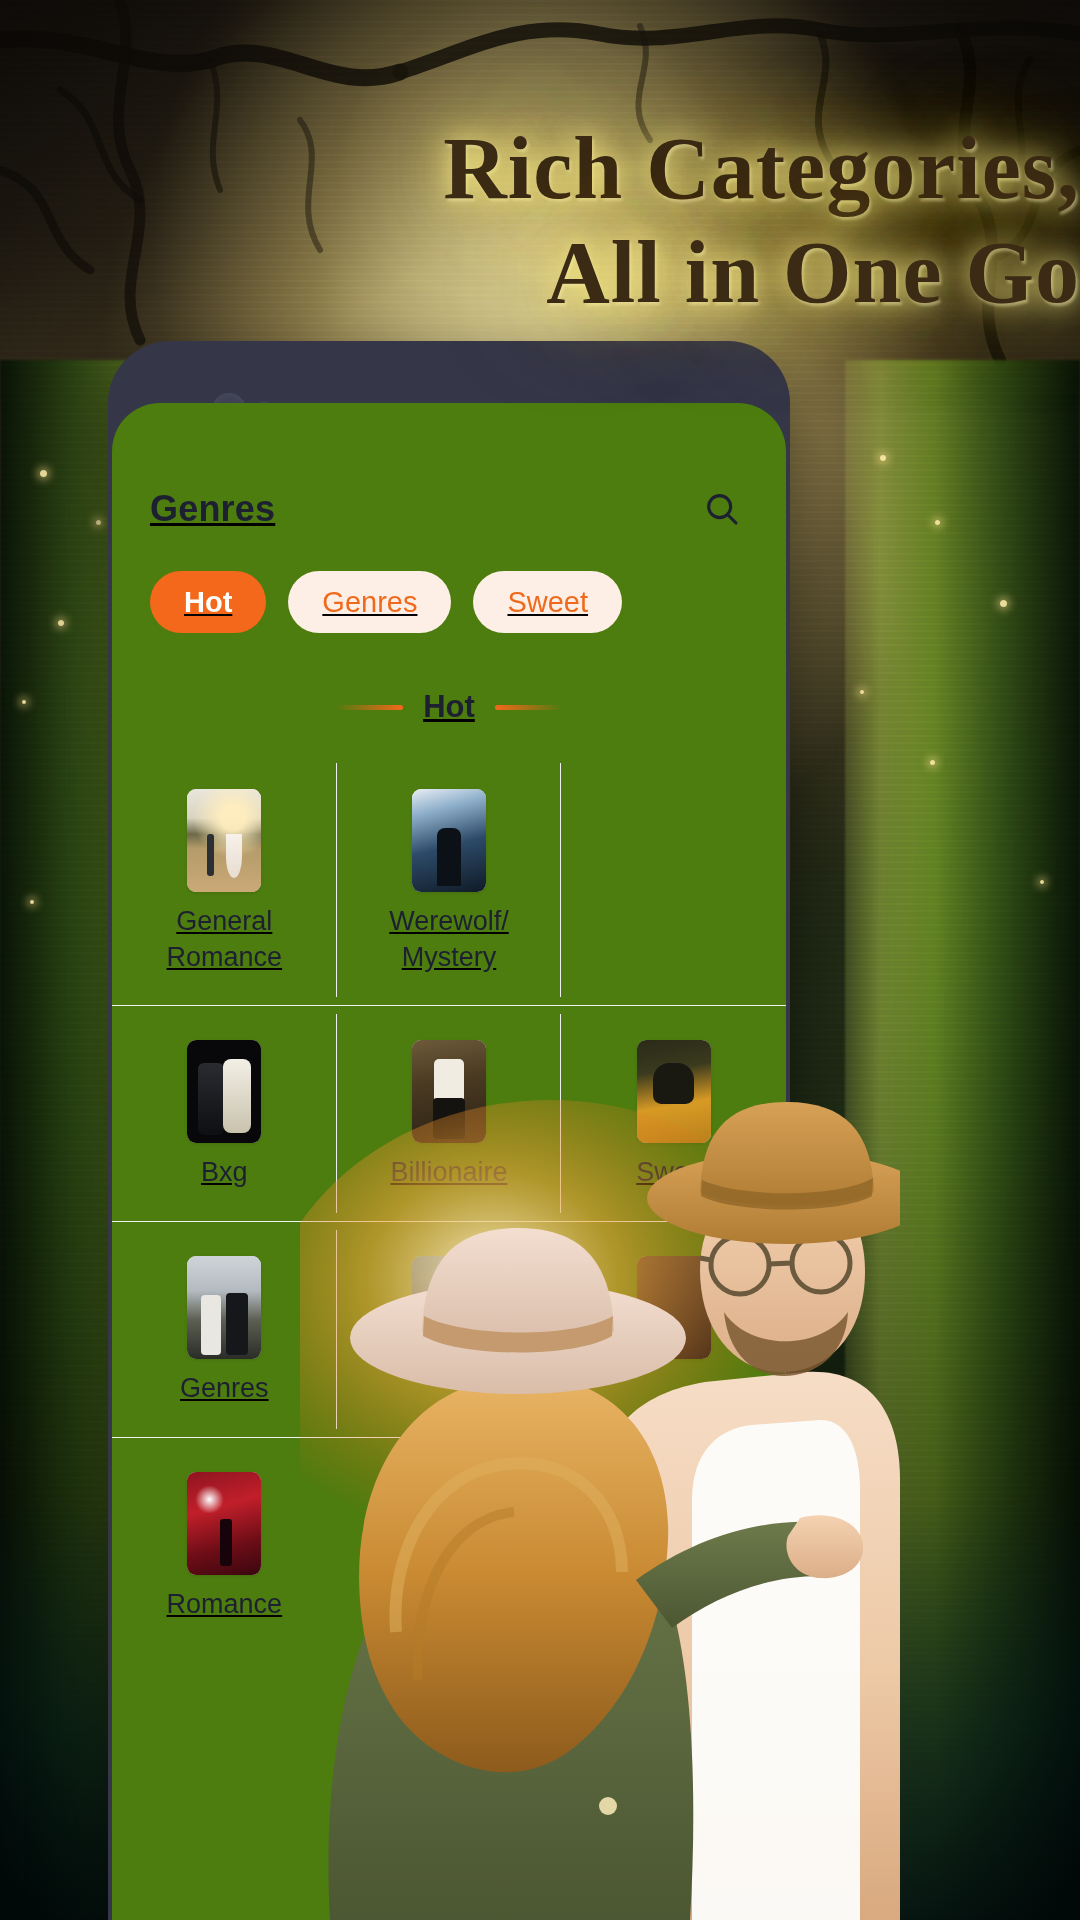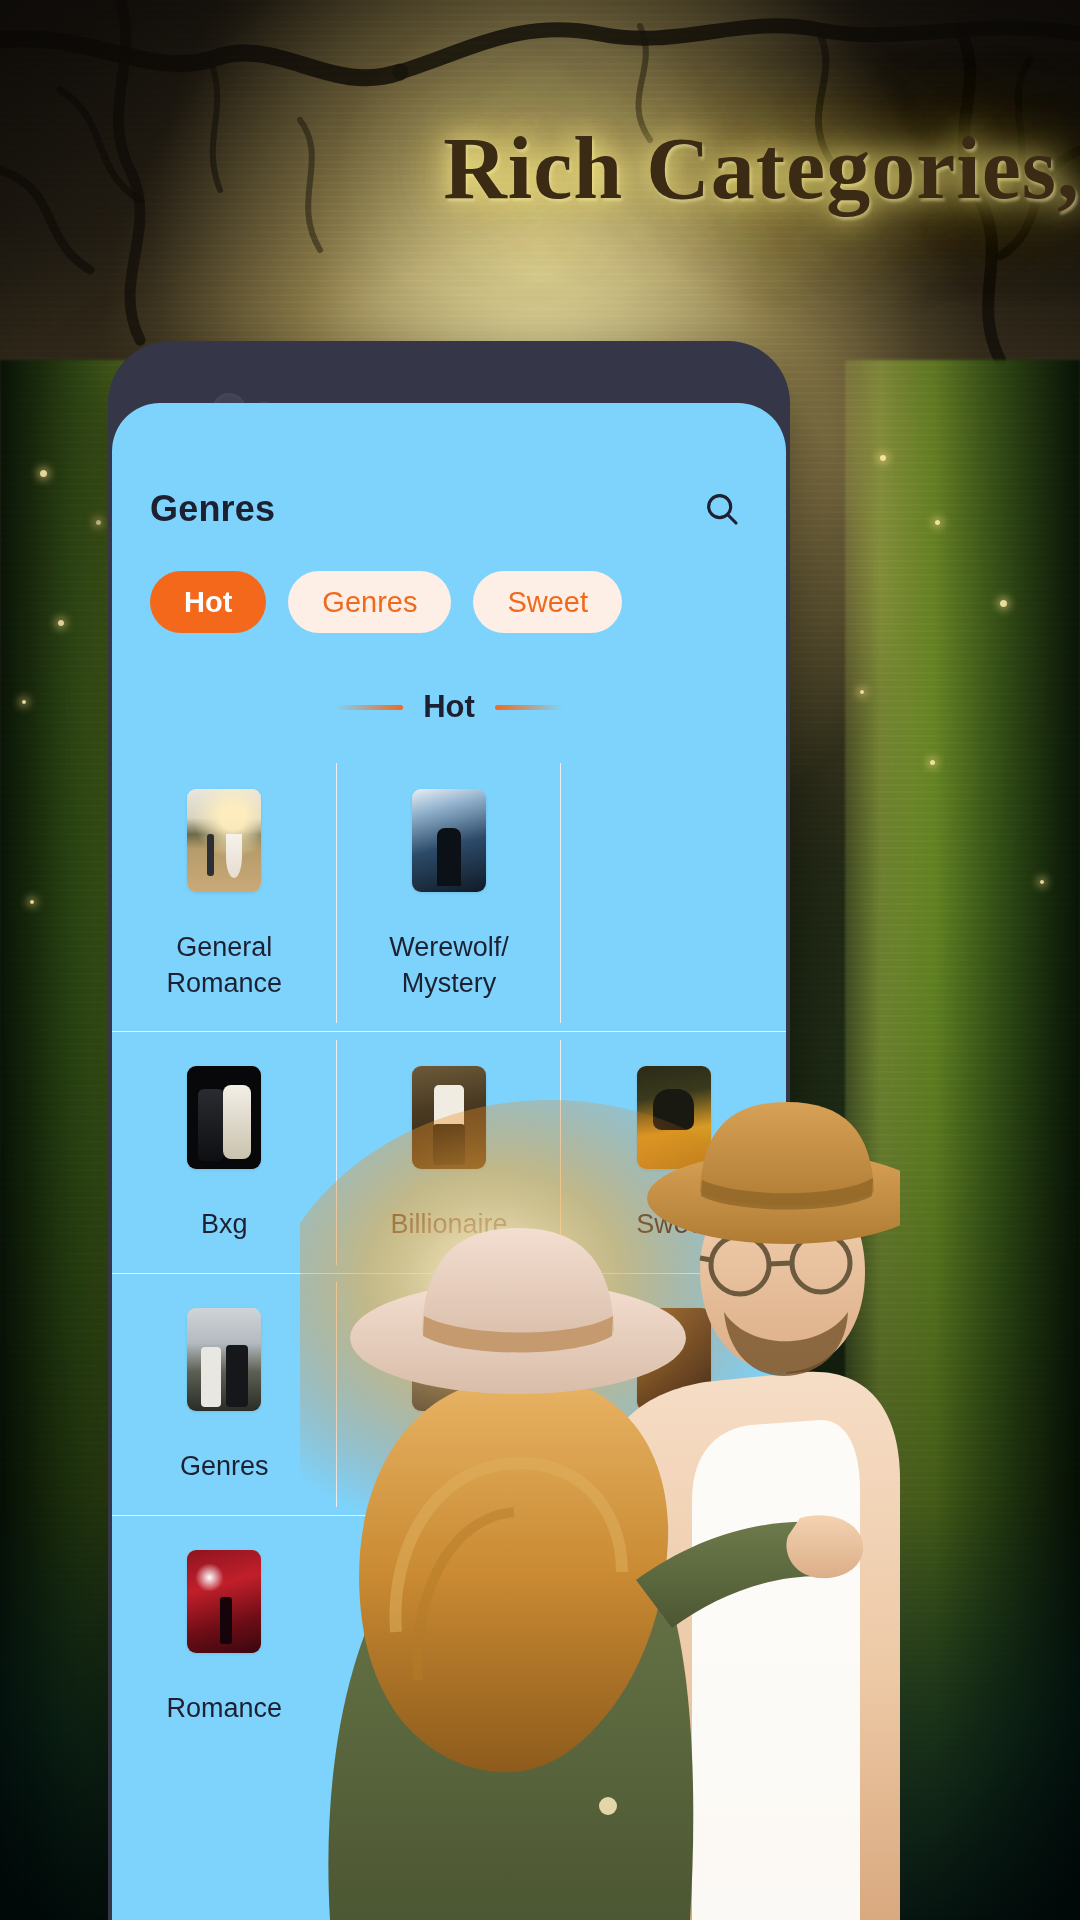--- a/index.html
+++ b/index.html
@@ -83,23 +83,24 @@
     z-index:5;
     overflow:hidden;
   }
   .phone-cam{ position:absolute; top:52px; left:104px; width:34px; height:34px;
     border-radius:50%; background:#3f4154; box-shadow:inset 0 0 6px rgba(255,255,255,.07); }
   .phone-cam2{ position:absolute; top:60px; left:148px; width:16px; height:16px;
     border-radius:50%; background:#3d3f52; }
 
   .screen{
     position:absolute; left:4px; top:62px; right:4px; bottom:0;
-    background:#7dd3fc;
+    background:#4d7c0f;
     border-radius:48px 48px 0 0;
     overflow:hidden;
+    text-decoration:underline;
   }
 
   
   .app-head{
     display:flex; align-items:center; justify-content:space-between;
     padding:82px 40px 0 38px;
   }
   .app-title{ font-size:36px; font-weight:700; color:#1d2031; letter-spacing:.2px; }
   .search-btn{ width:48px; height:48px; display:flex; align-items:center; justify-content:center; }
 
@@ -138,21 +139,21 @@
   .cell:nth-child(3n)::after{ display:none; }
   .row-div{ grid-column:1 / -1; height:1px; background:#f0f1f4; }
 
   .thumb{
     width:74px; height:103px; border-radius:9px;
     overflow:hidden; background:#d8d8d8;
     box-shadow:0 1px 3px rgba(0,0,0,.10);
   }
   .thumb > div{ width:100%; height:100%; }
   .cell-label{
-    margin-top:38px; font-size:27px; color:#1d2031; text-align:center;
+    margin-top:12px; font-size:27px; color:#1d2031; text-align:center;
     line-height:1.32; max-width:185px;
   }
 
   
   .t-romance{ background:
       radial-gradient(circle at 62% 28%, rgba(255,238,190,.95) 0 14%, rgba(255,228,160,0) 46%),
       linear-gradient(180deg,#e9e6dd 0%,#d9d3c0 28%,#6d6a4a 44%,#b59c6a 58%,#caa977 100%); position:relative;}
   .t-romance::before{content:"";position:absolute;left:26%;top:44%;width:10%;height:40%;background:#2c2f33;border-radius:3px;}
   .t-romance::after{content:"";position:absolute;left:52%;top:44%;width:22%;height:42%;background:linear-gradient(180deg,#f6f1ea,#e7ddcf);border-radius:0 0 50% 50%;}
 
@@ -226,20 +227,21 @@
     <span style="left:1000px;top:600px;width:7px;height:7px"></span>
     <span style="left:860px;top:690px;width:4px;height:4px"></span>
     <span style="left:930px;top:760px;width:5px;height:5px"></span>
     <span style="left:30px;top:900px;width:4px;height:4px"></span>
     <span style="left:1040px;top:880px;width:4px;height:4px"></span>
   </div>
 </div>
 
 <div class="headline">
   <span class="l1">Rich Categories,</span>
+  <span class="l2">All in One Go</span>
 </div>
 
 <div class="phone">
   <div class="phone-cam"></div>
   <div class="phone-cam2"></div>
 
   <div class="screen">
 
     <div class="app-head">
       <div class="app-title">Genres</div>

